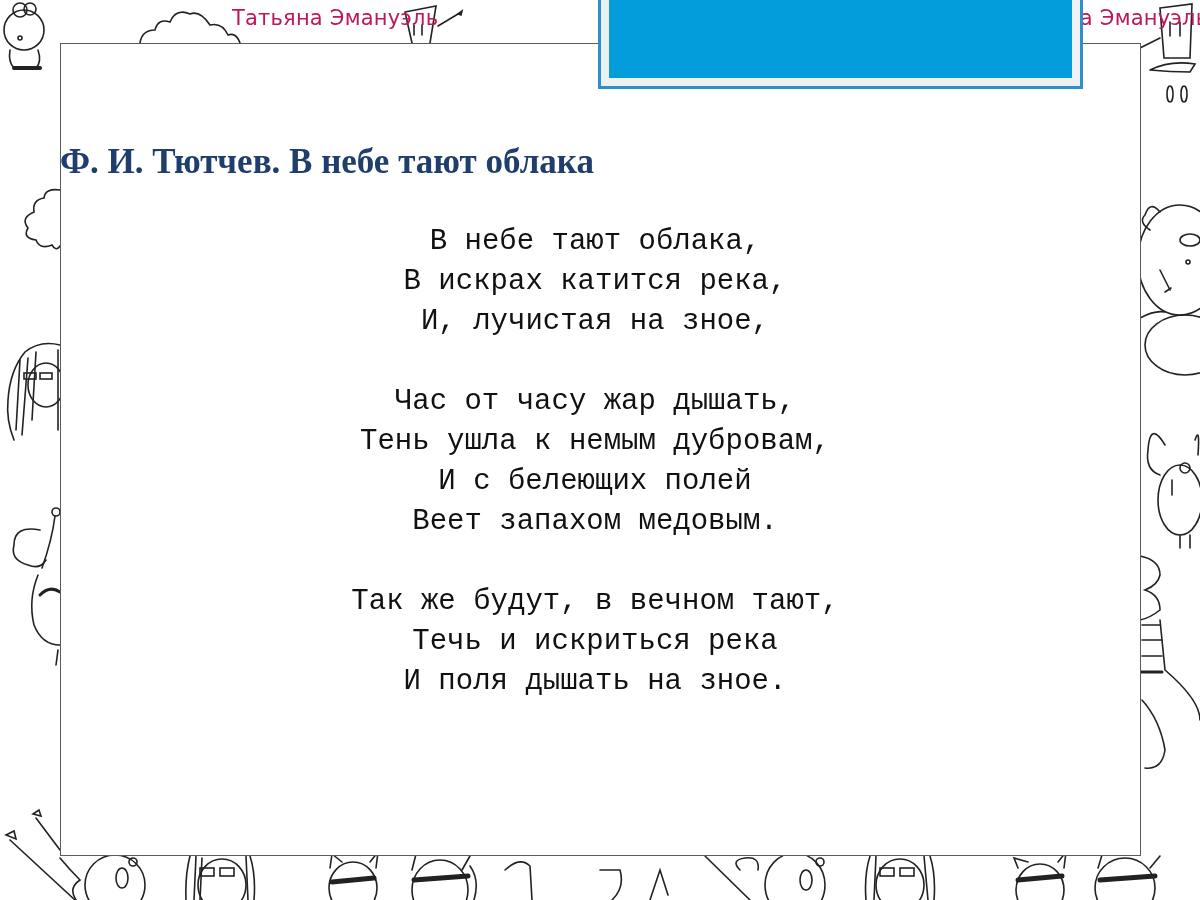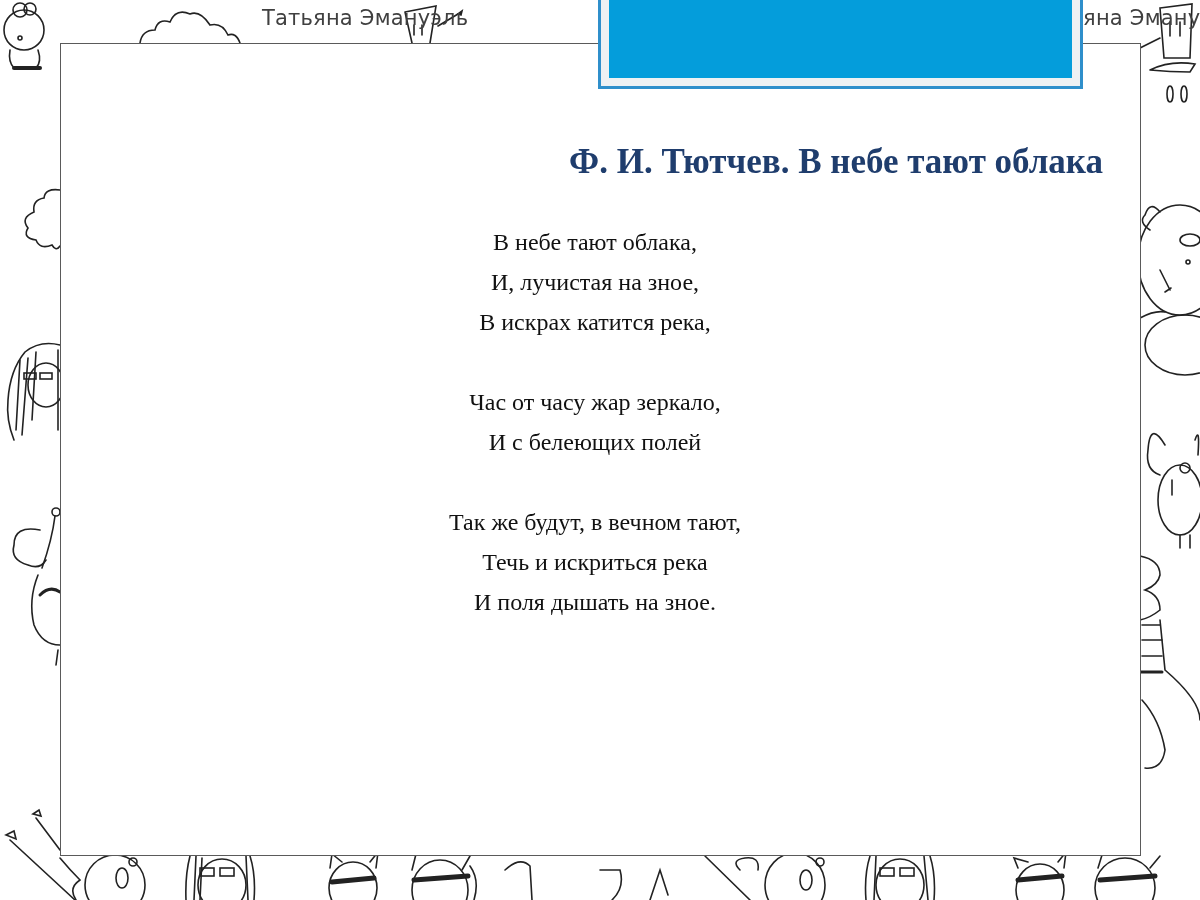--- a/index.html
+++ b/index.html
@@ -5,47 +5,46 @@
   html, body { margin: 0; padding: 0; }
   body {
     width: 1200px; height: 900px; position: relative; overflow: hidden;
     background: #ffffff;
     font-family: "Liberation Serif", serif;
   }
   .doodles { position: absolute; left: 0; top: 0; width: 1200px; height: 900px; }
   .doodles svg { position: absolute; left: 0; top: 0; }
   .author {
     position: absolute; font-family: "DejaVu Sans", sans-serif;
-    font-size: 21px; color: #404040; font-weight: normal; letter-spacing: 0.2px;
+    font-size: 21px; color: #be185d; font-weight: normal; letter-spacing: 0.2px;
     white-space: nowrap;
-    margin-left: 30px;
   }
   .author.a1 { left: 232px; top: 6px; }
   .author.a2 { left: 1002px; top: 6px; }
   .frame {
     position: absolute; left: 60px; top: 43px; width: 1079px; height: 811px;
     border: 1px solid #5a5a5a; background: #ffffff;
   }
   .header-box {
     position: absolute; left: 598px; top: -4px; width: 479px; height: 87px;
     border: 3px solid #2f8fcb; background: #eef1f3;
   }
   .header-box .fill {
     position: absolute; left: 8px; top: 0; right: 8px; bottom: 8px;
     background: #049ddb;
   }
   .title {
     position: absolute; left: 60px; width: 1043px; top: 142px;
-    text-align: right; font-family: "Liberation Serif", serif;
+    text-align: left; font-family: "Liberation Serif", serif;
     font-weight: bold; font-size: 35px; color: #1f3d6d; margin: 0;
   }
   .poem {
     position: absolute; left: 60px; width: 1070px; top: 222px;
-    text-align: center; color: #111; font-size: 24px; line-height: 40px;
-    font-family: Liberation Serif, serif;
+    text-align: center; color: #111; font-size: 29px; line-height: 40px;
+    font-family: Liberation Mono, monospace;
   }
   .stanza { margin: 0 0 40px 0; }
   .line { display: block; height: 40px; }
 </style>
 </head>
 <body>
 
 <div class="doodles">
   <svg width="1200" height="900" viewBox="0 0 1200 900" fill="none" stroke="#222" stroke-width="1.6" stroke-linecap="round">
 
@@ -191,25 +190,27 @@
 
 <div class="header-box">
   <div class="fill"></div>
 </div>
 
 <h1 class="title">Ф. И. Тютчев. В небе тают облака</h1>
 
 <div class="poem">
   <div class="stanza">
     <span class="line">В небе тают облака,</span>
+    <span class="line">В искрах катится река,</span>
     <span class="line">И, лучистая на зное,</span>
-    <span class="line">В искрах катится река,</span>
   </div>
   <div class="stanza">
-    <span class="line">Час от часу жар зеркало,</span>
+    <span class="line">Час от часу жар дышать,</span>
+    <span class="line">Тень ушла к немым дубровам,</span>
     <span class="line">И с белеющих полей</span>
+    <span class="line">Веет запахом медовым.</span>
   </div>
   <div class="stanza">
     <span class="line">Так же будут, в вечном тают,</span>
     <span class="line">Течь и искриться река</span>
     <span class="line">И поля дышать на зное.</span>
   </div>
 </div>
 
 </body></html>

